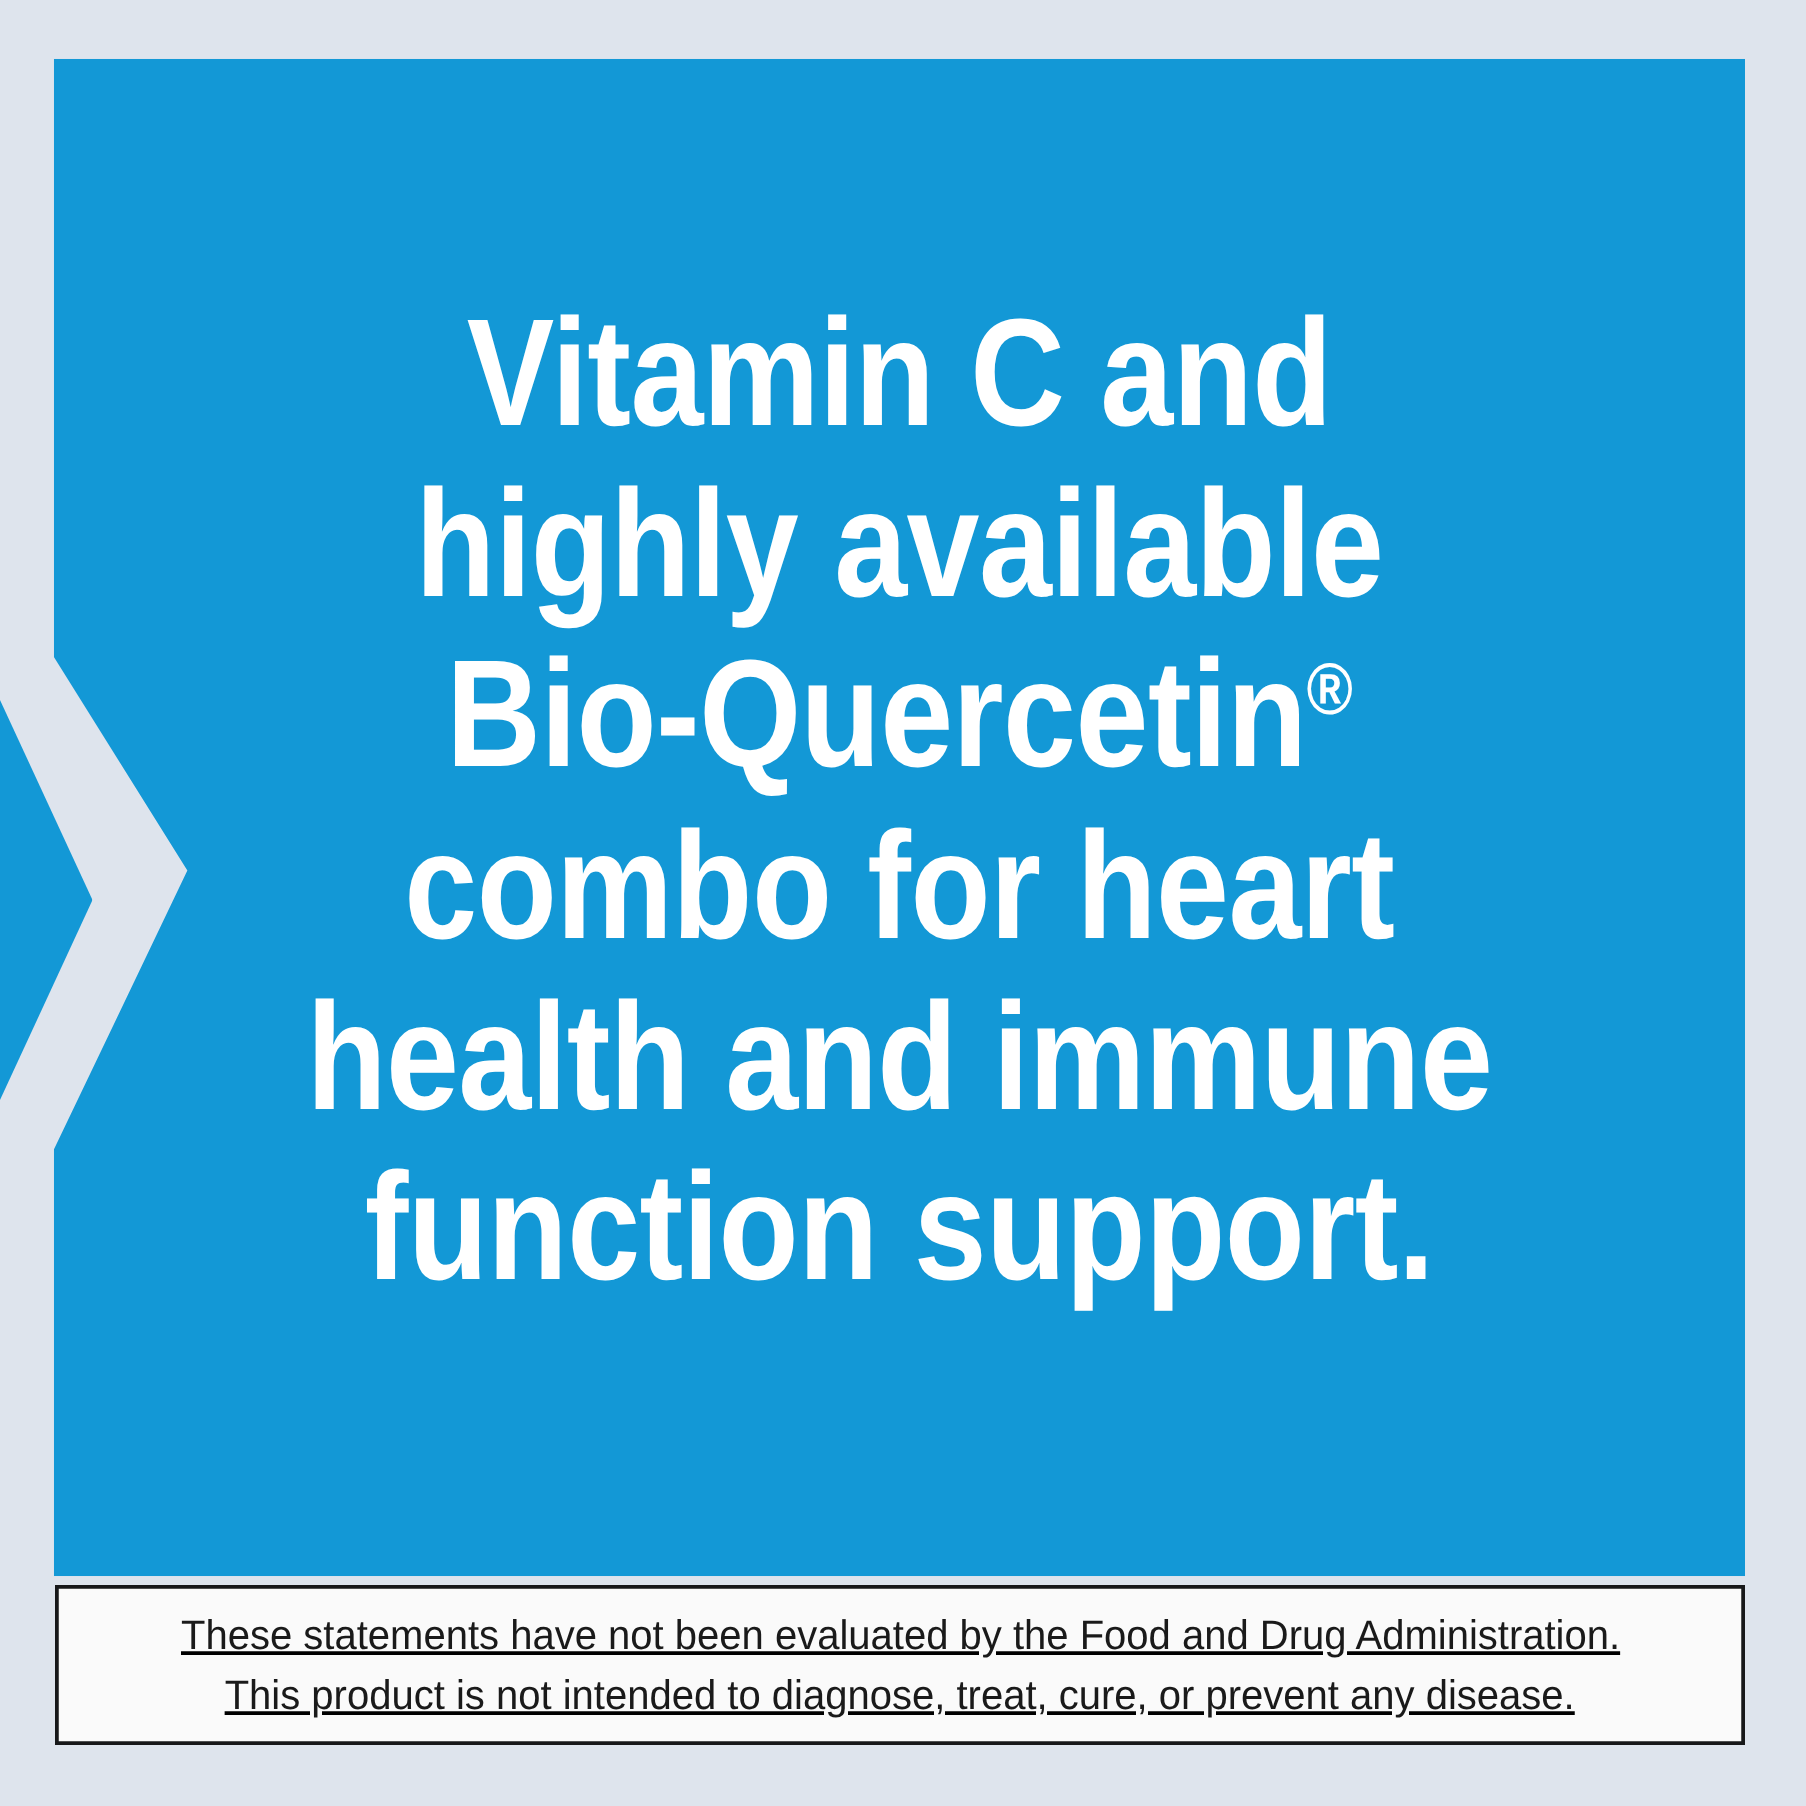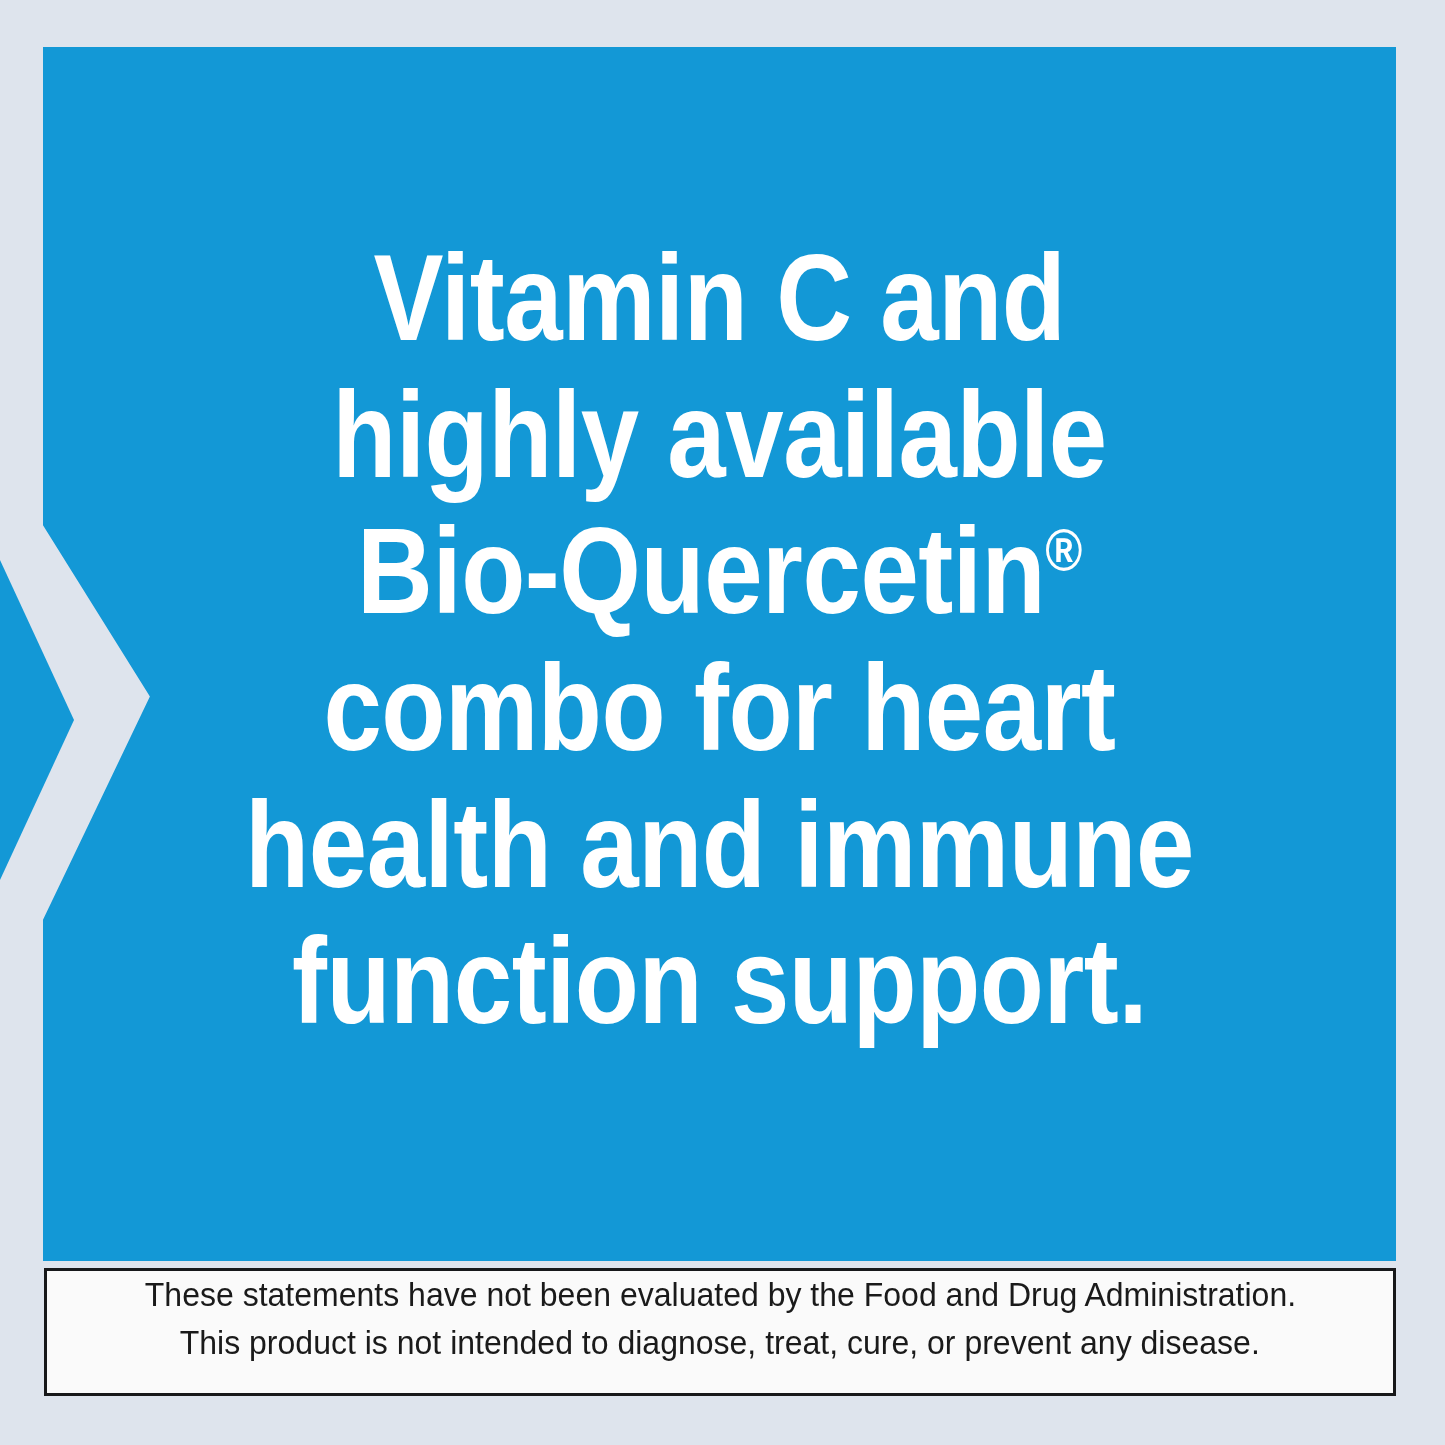--- a/index.html
+++ b/index.html
@@ -85,21 +85,22 @@
     left: 44px;
     top: 1268px;
     width: 1352px;
     height: 128px;
     background: #fafafa;
     border: 3px solid #17181a;
     box-sizing: border-box;
     display: flex;
     flex-direction: column;
     align-items: center;
-    justify-content: flex-start;
+    justify-content: center;
+    text-decoration: underline;
   }
   .disclaimer-line {
     color: #1a1a1a;
     font-family: "Liberation Sans", sans-serif;
     font-size: 33px;
     line-height: 1.45;
     text-align: center;
     white-space: nowrap;
     transform: scaleX(0.97);
   }

